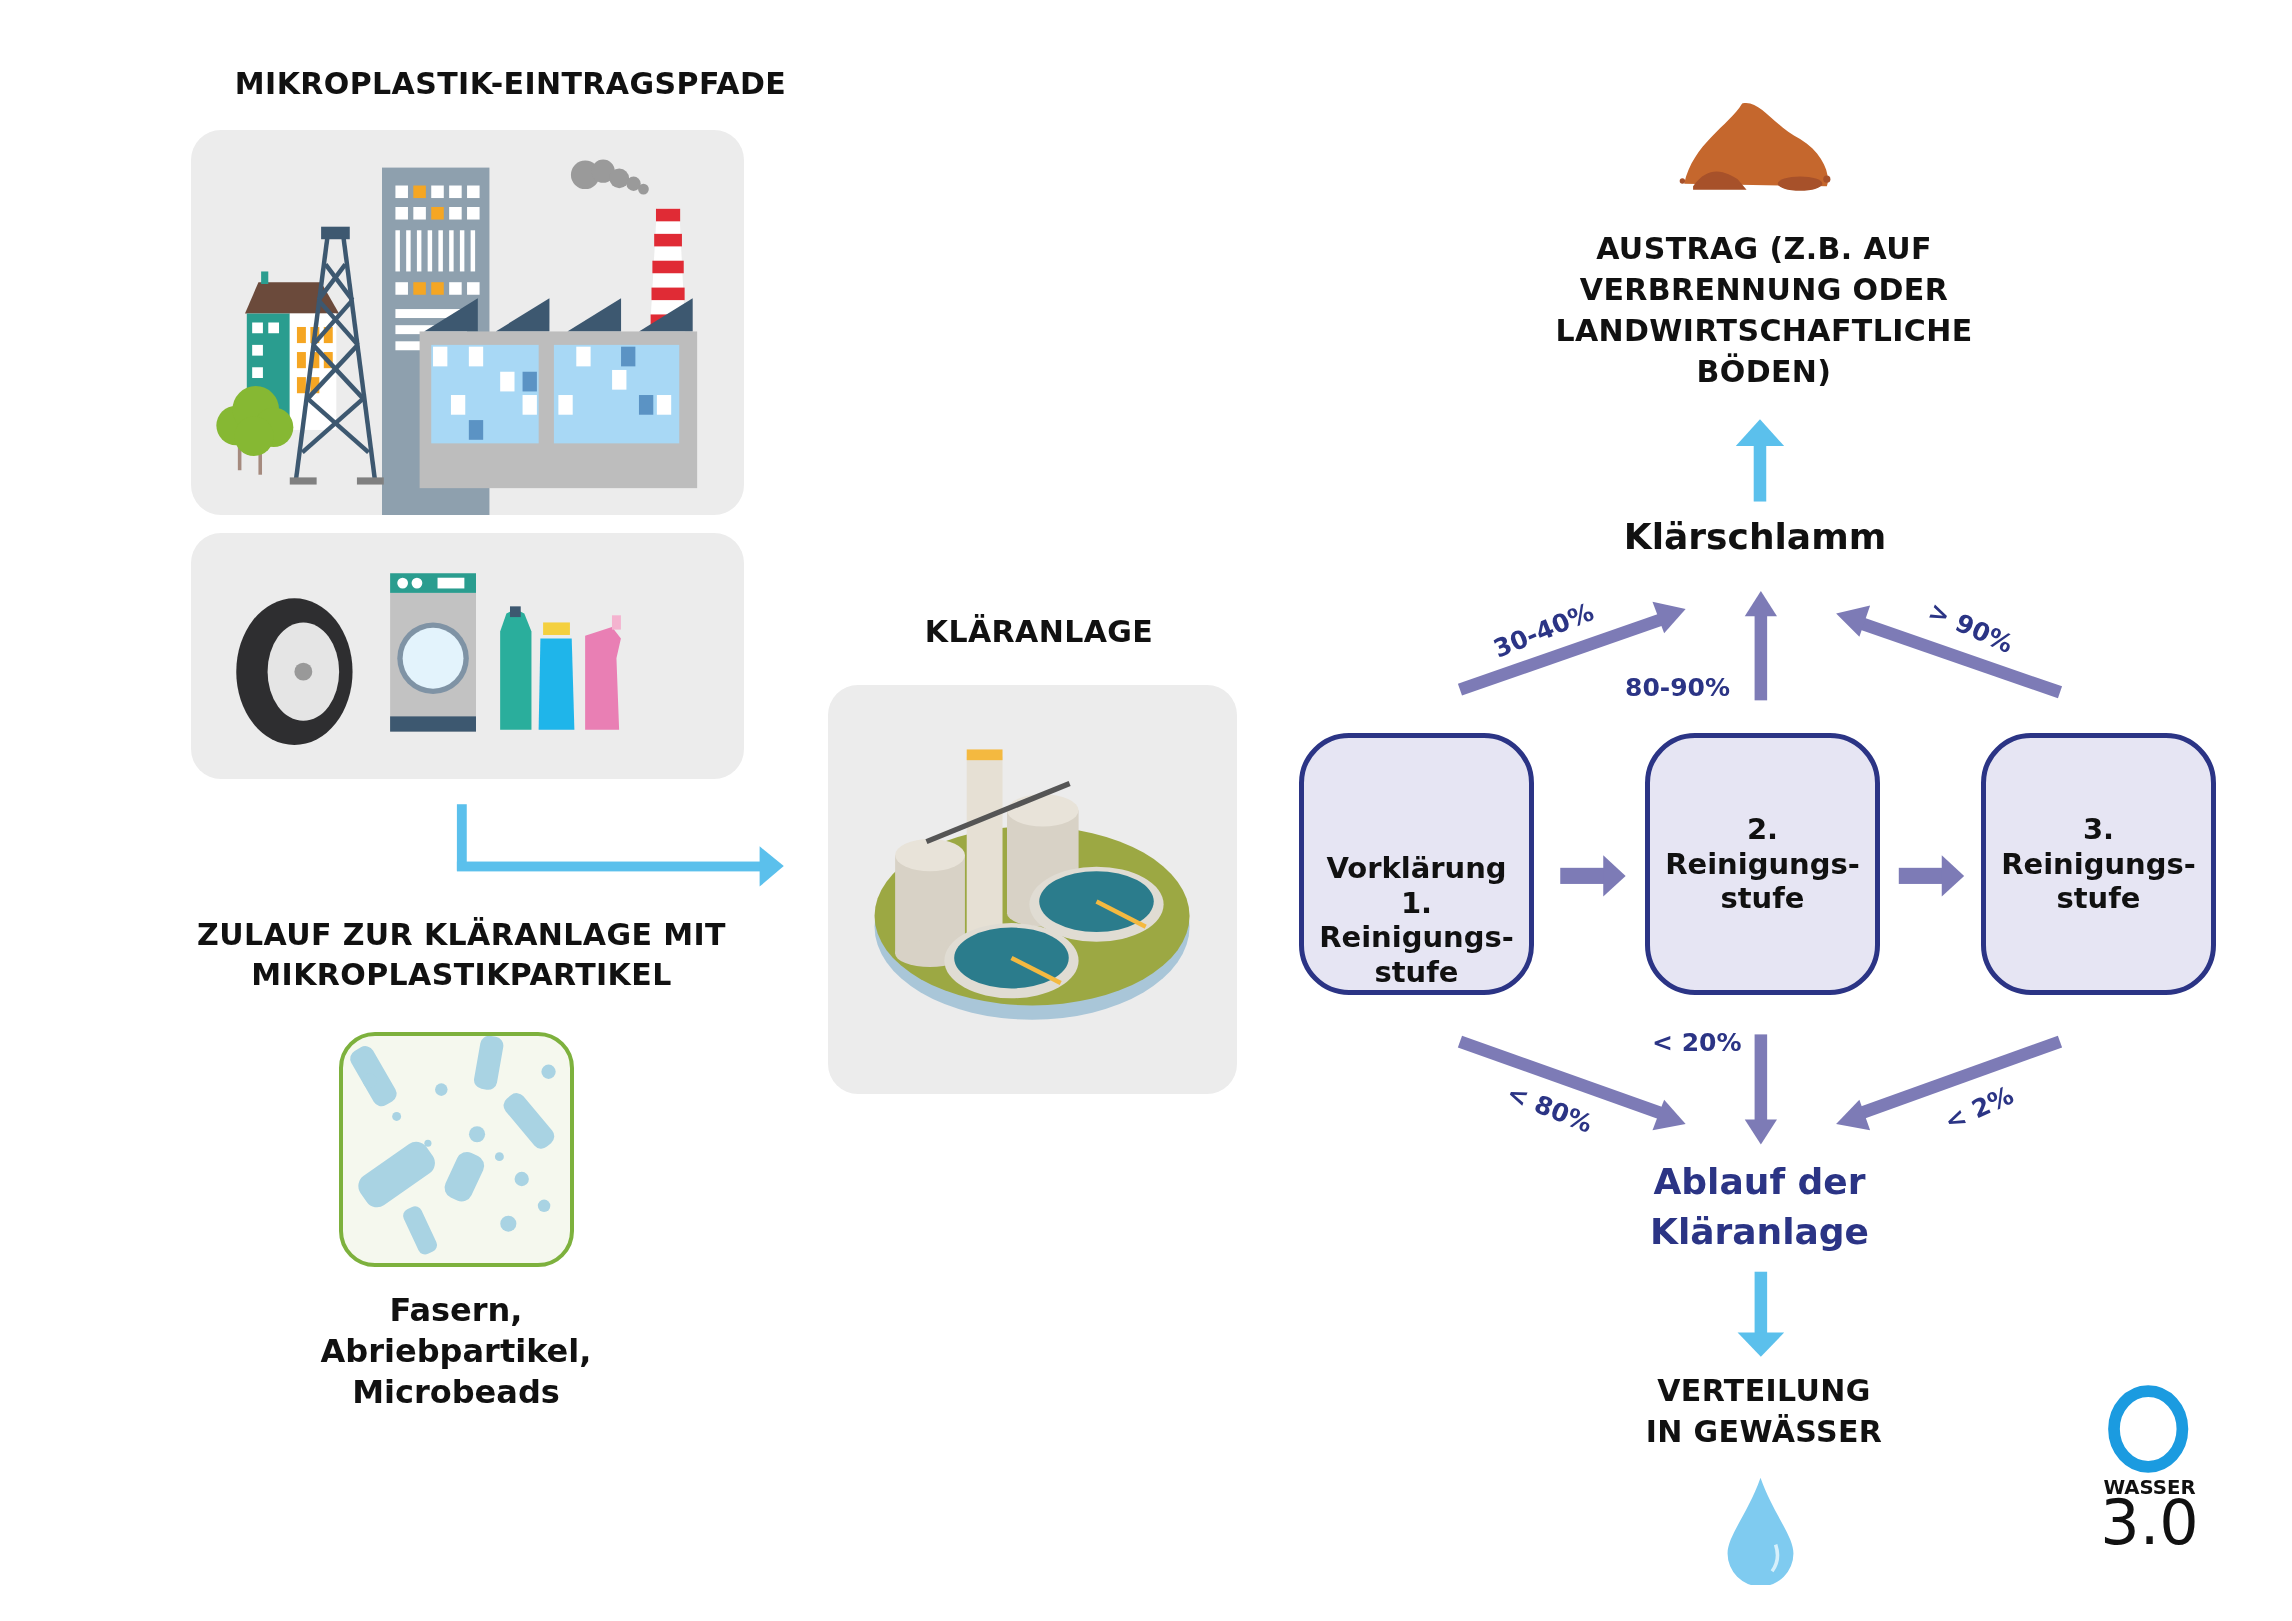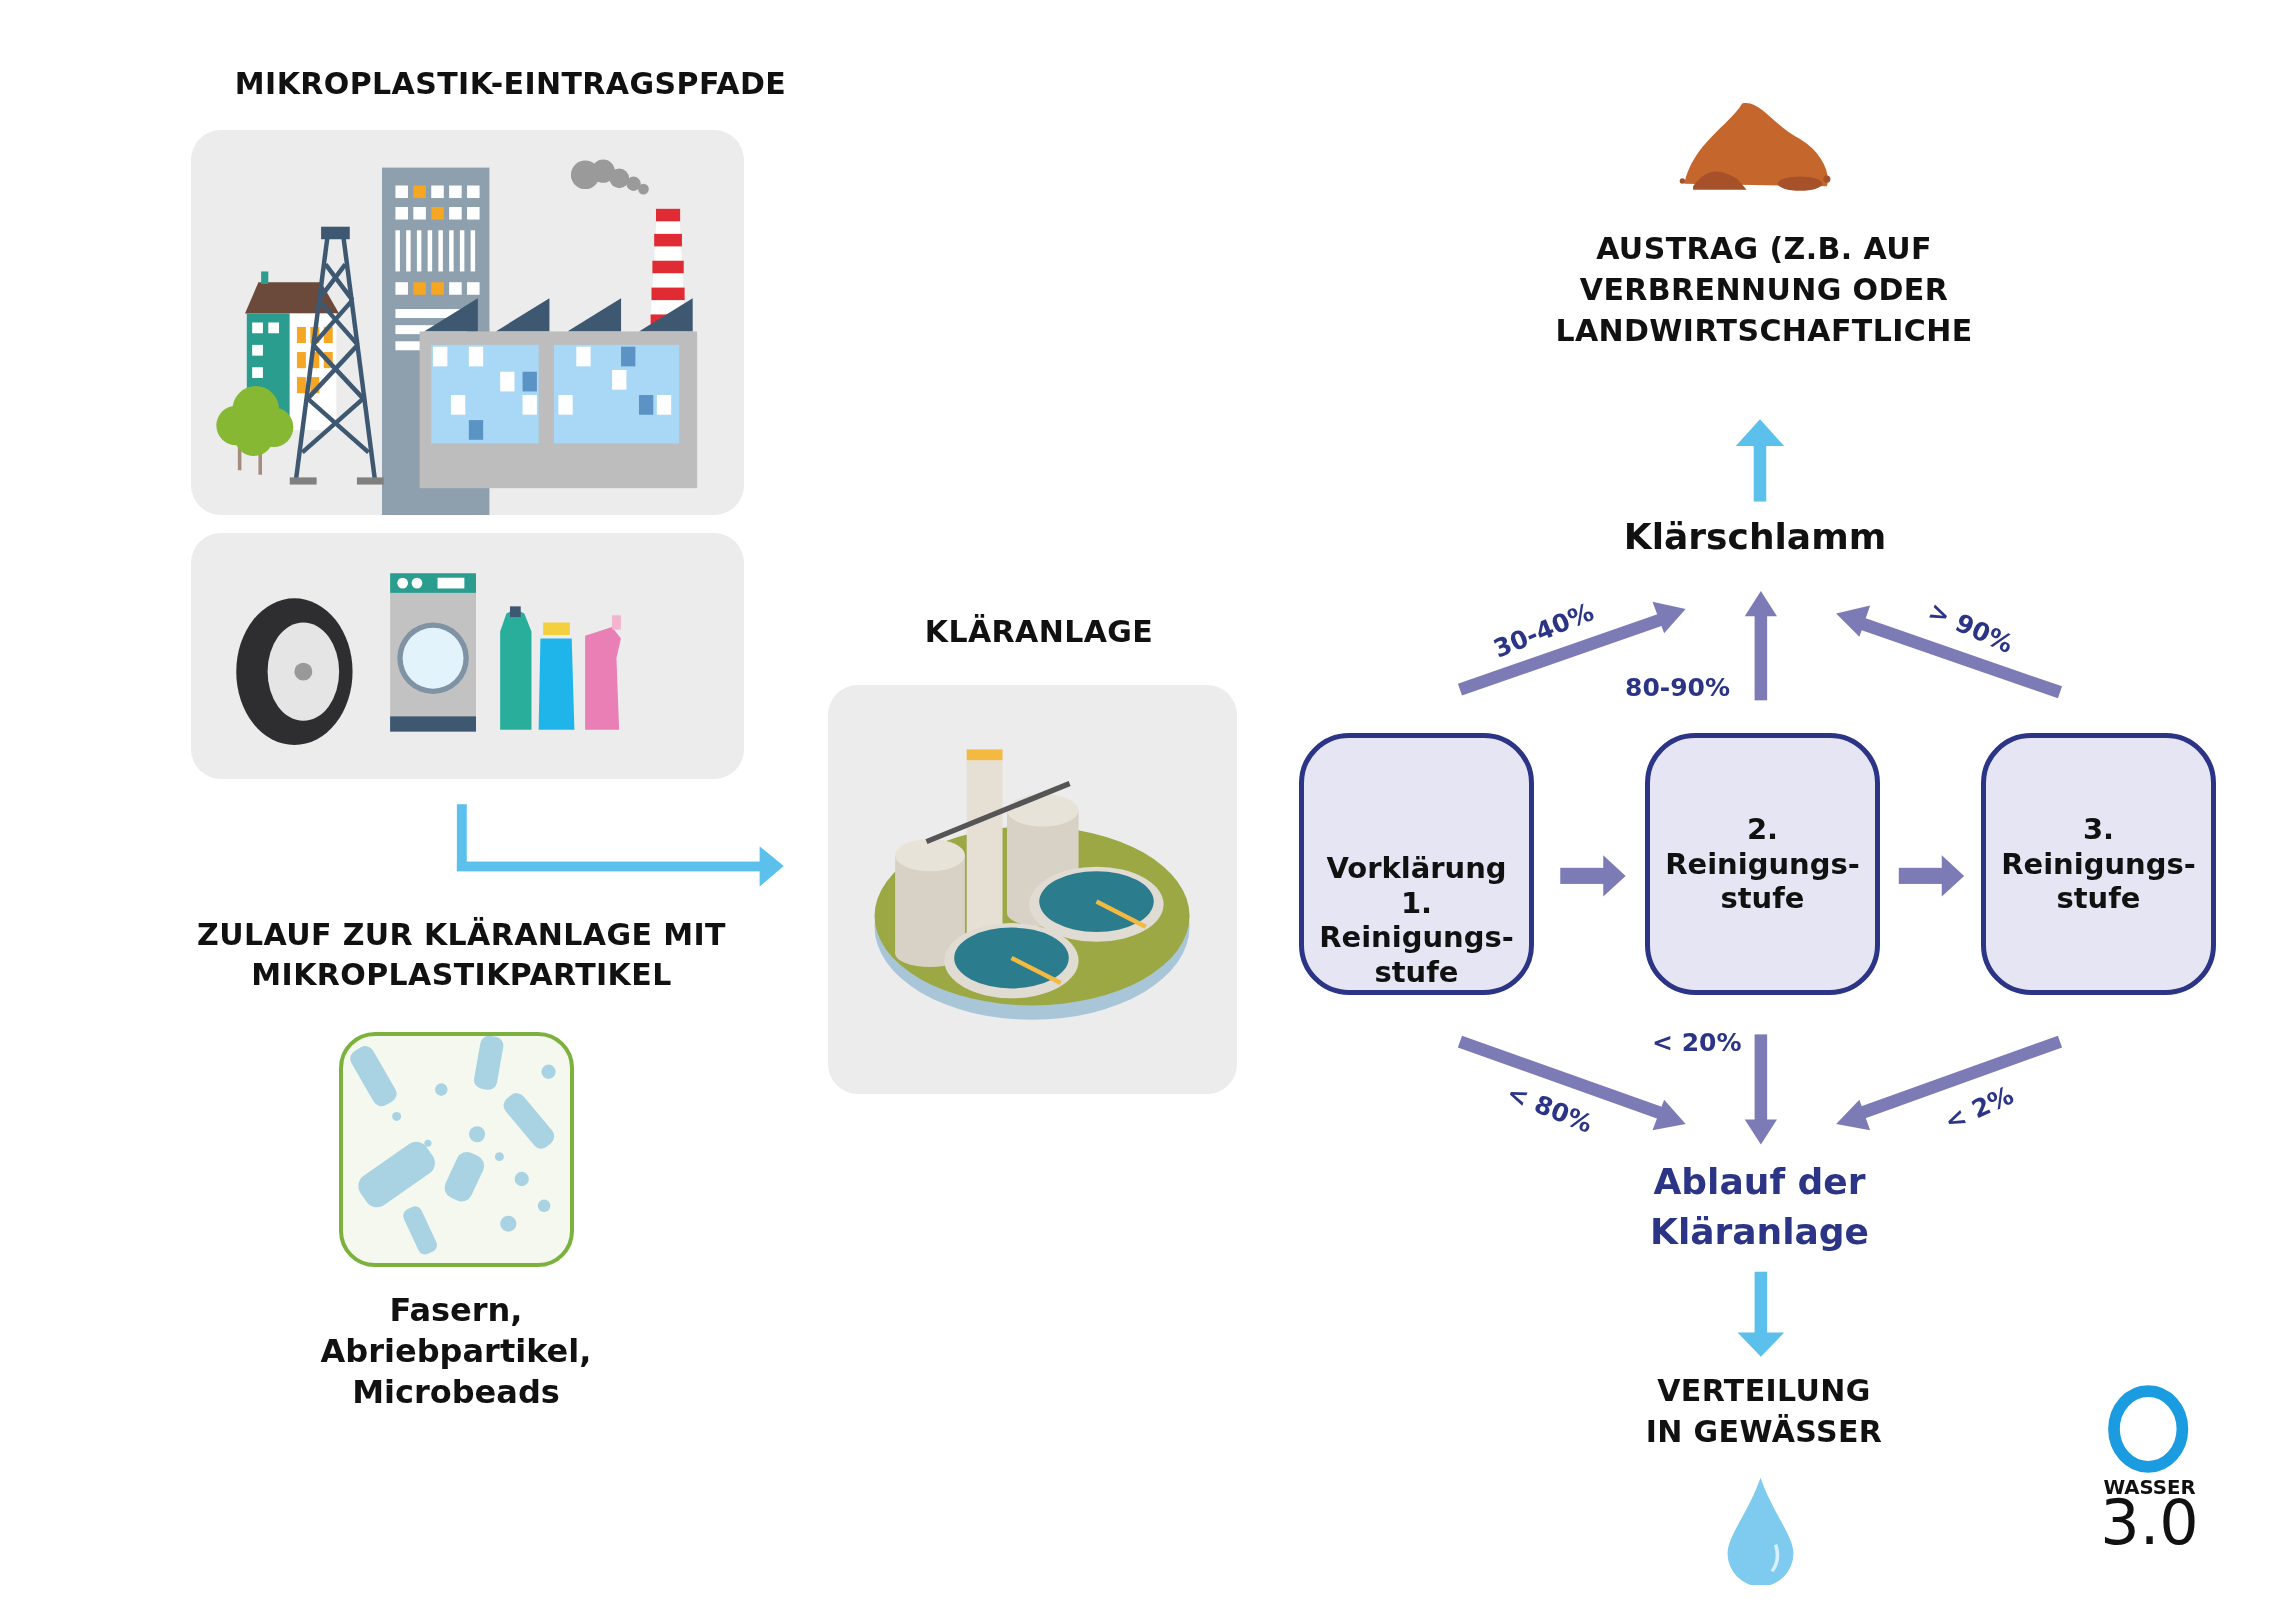--- a/index.html
+++ b/index.html
@@ -292,20 +292,21 @@
     <ellipse cx="140" cy="105" rx="25" ry="8" fill="#a7512a"></ellipse>
     <circle cx="170" cy="100" r="4" fill="#a7512a"></circle>
       <circle cx="8" cy="102" r="3" fill="#a7512a"></circle>
   </svg>
 </div>
 
 <div class="abs title" style="left:1540px;width:448px;top:228px;line-height:41px;">
   <div>AUSTRAG (Z.B. AUF</div>
   <div>VERBRENNUNG ODER</div>
   <div>LANDWIRTSCHAFTLICHE</div>
+  <div>BÖDEN)</div>
 </div>
 
 <div class="abs big" style="left:1576px;width:358px;top:516px;">Klärschlamm</div>
 
 <div class="pct" style="left:1491px;top:616px;transform:rotate(-22deg);">30-40%</div>
 <div class="pct" style="left:1625px;top:673px;">80-90%</div>
 <div class="pct" style="left:1926px;top:613px;transform:rotate(24deg);">&gt; 90%</div>
 
 <div class="box" style="left:1299px;top:733px;align-items:flex-end;">
   <div>

